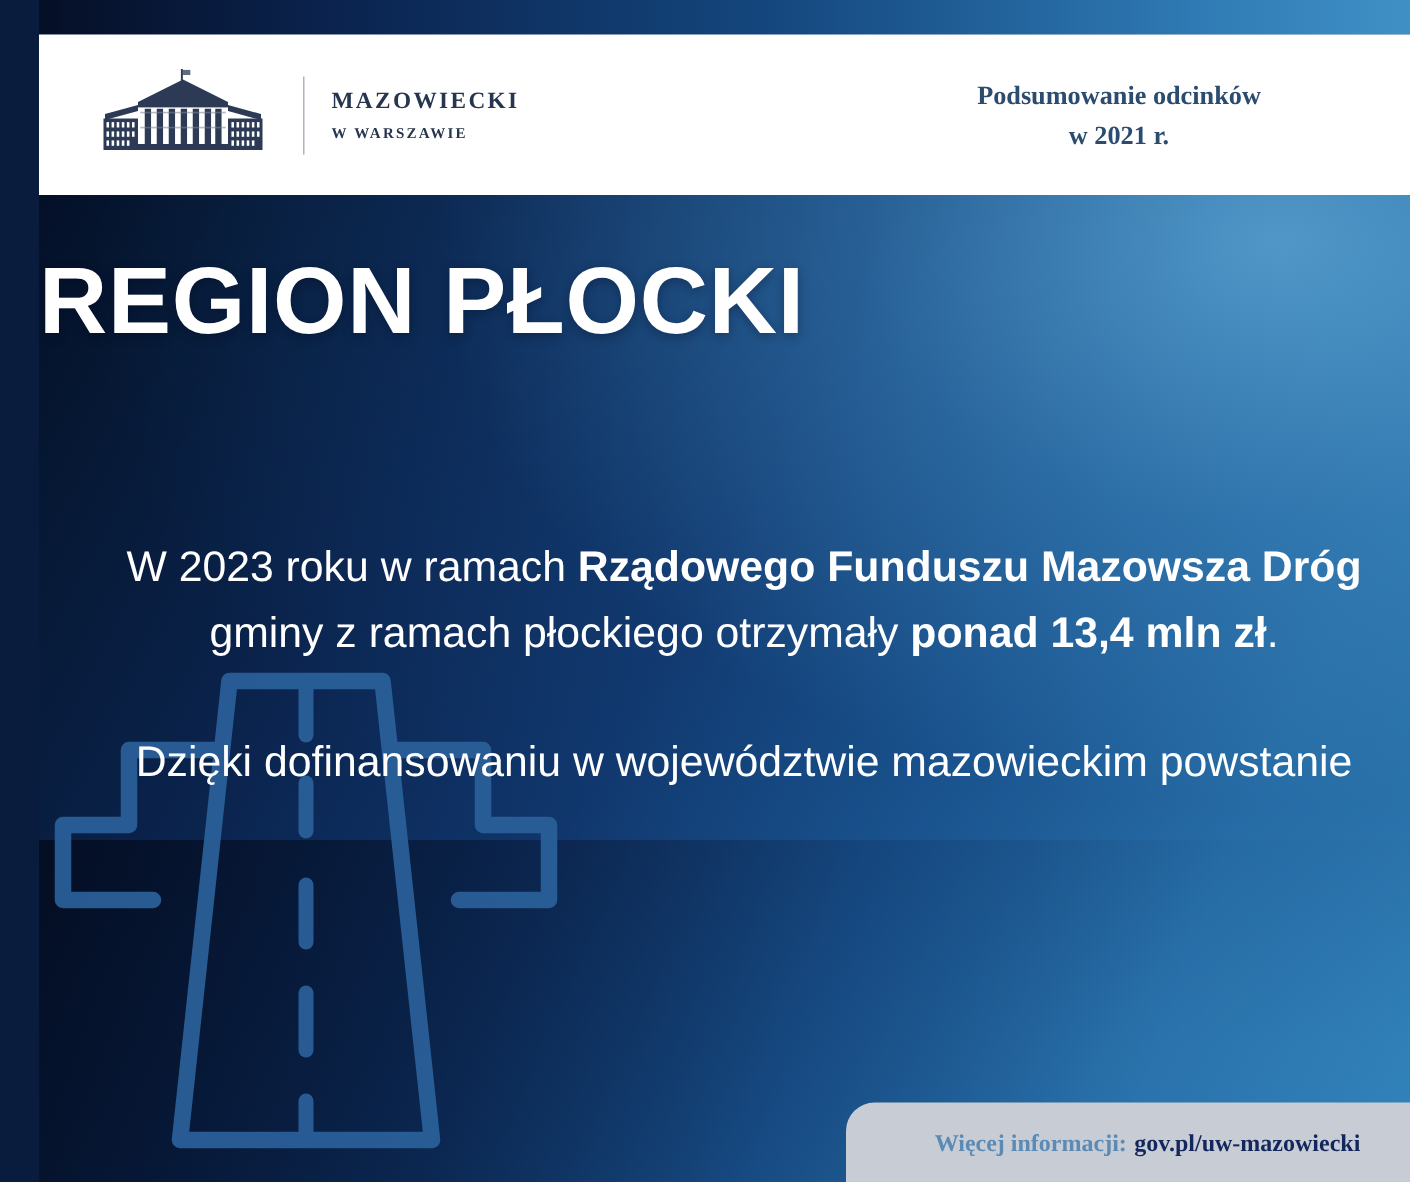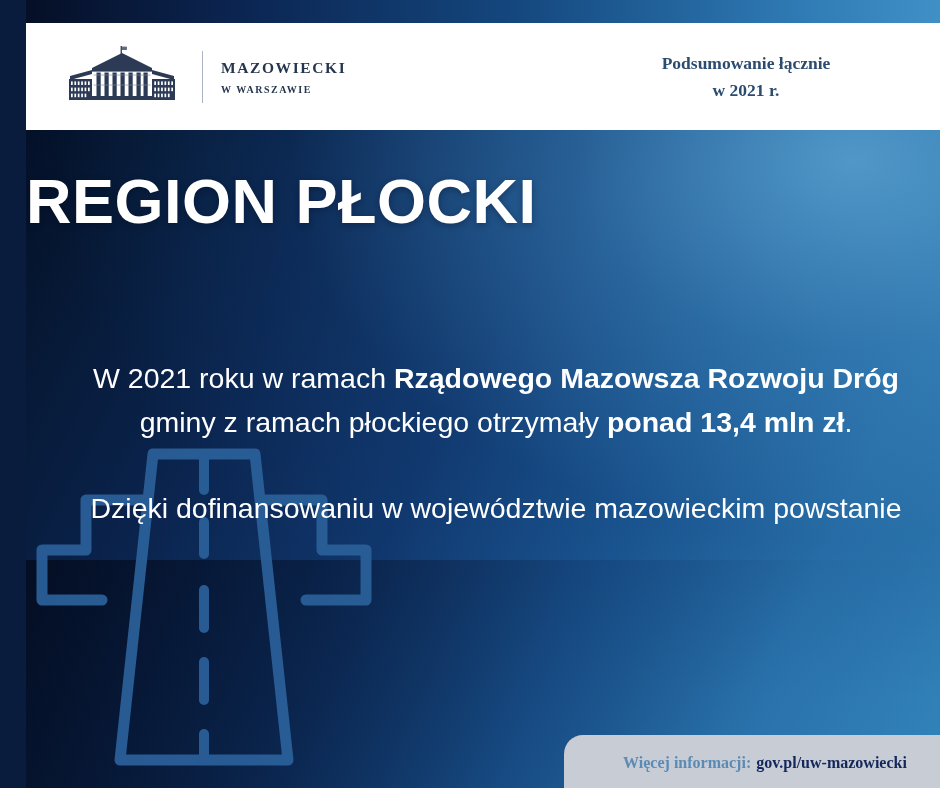--- a/index.html
+++ b/index.html
@@ -283,29 +283,29 @@
       </svg>
       <div class="logo-divider"></div>
       <div class="logo-text">
         <div class="logo-line1">MAZOWIECKI</div>
         <div class="logo-line3">W WARSZAWIE</div>
       </div>
     </div>
   </div>
 
   <div class="header-title">
-    <div>Podsumowanie łącznie</div>
+    <div>Podsumowanie odcinków</div>
     <div>w 2021 r.</div>
   </div>
 
   <div class="main-title">REGION PŁOCKI</div>
 
   <div class="body-copy">
     <div class="para">
-      <span>W 2021 roku w ramach </span><b>Rządowego Mazowsza Rozwoju Dróg</b>
+      <span>W 2023 roku w ramach </span><b>Rządowego Funduszu Mazowsza Dróg</b>
       <br>
       <span>gminy z ramach płockiego otrzymały </span><b>ponad 13,4 mln zł</b><span>.</span>
     </div>
     <div class="para-gap"></div>
     <div class="para">
       <span>Dzięki dofinansowaniu w województwie mazowieckim powstanie</span>
       <br>
     </div>
   </div>
 

